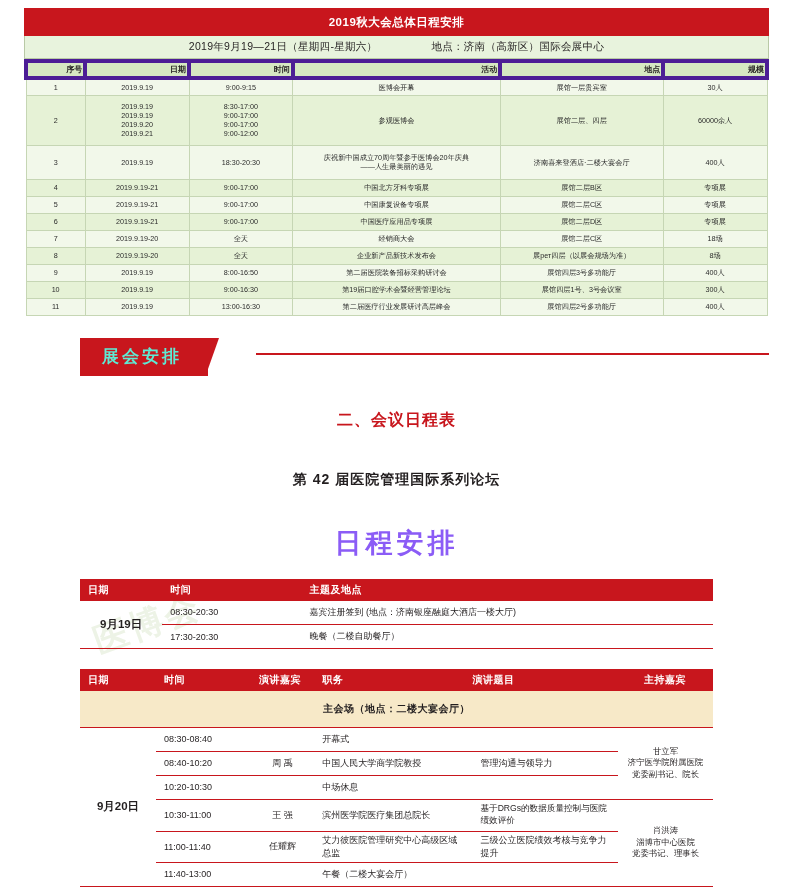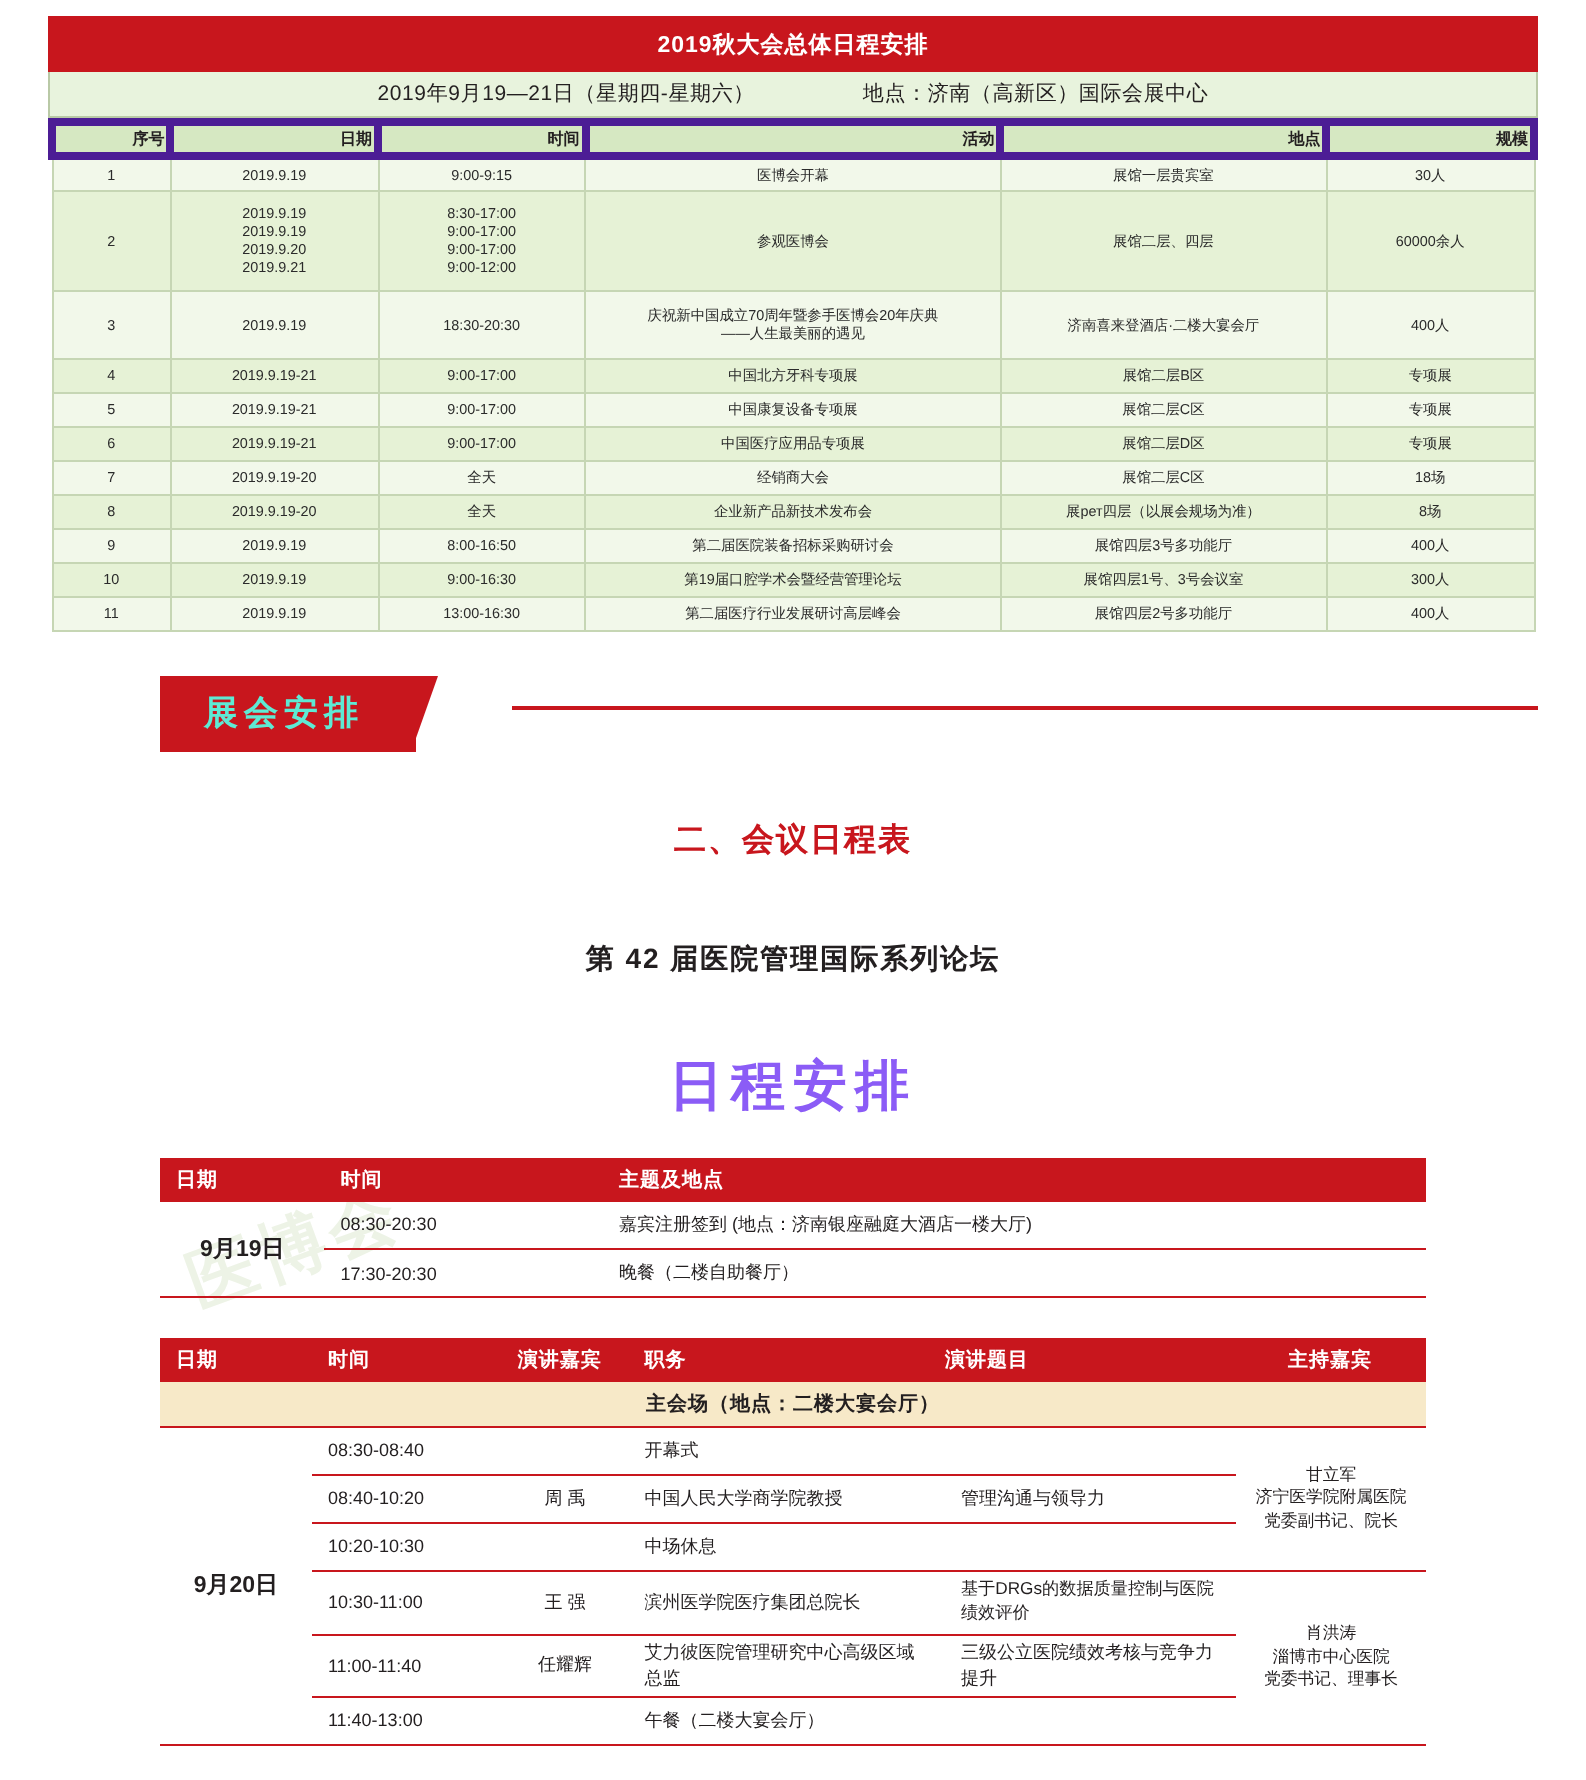--- a/index.html
+++ b/index.html
@@ -159,21 +159,21 @@
   }
   td.center { text-align: center; }
   .agenda2 { margin-top: 20px; }
   tr.main-venue td {
     background: #f7e9c8;
     text-align: center;
     font-weight: bold;
     font-size: 10px;
     color: #231f20;
     letter-spacing: .5px;
-    height: 22px;
+    height: 36px;
   }
   .two-line { line-height: 1.35; font-size: 8.6px; }
   .host-cell { font-size: 8.4px; line-height: 1.35; text-align: center; }
 </style>
 </head>
 <body>
 
 <div class="top-wrap">
   <div class="master-title">2019秋大会总体日程安排</div>
   <div class="master-sub">

